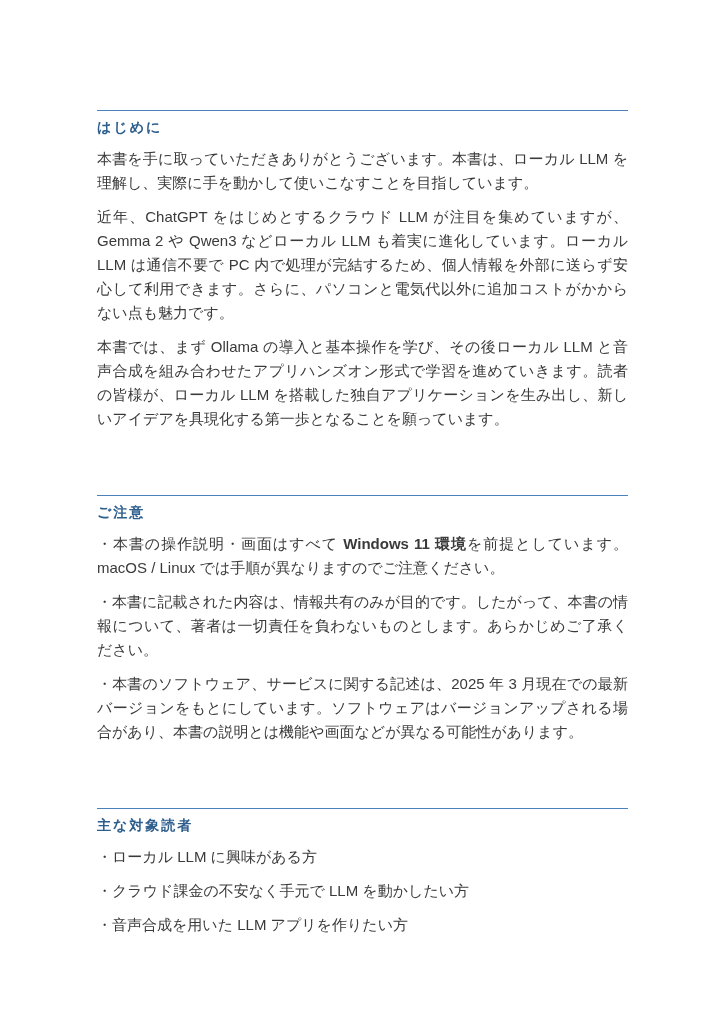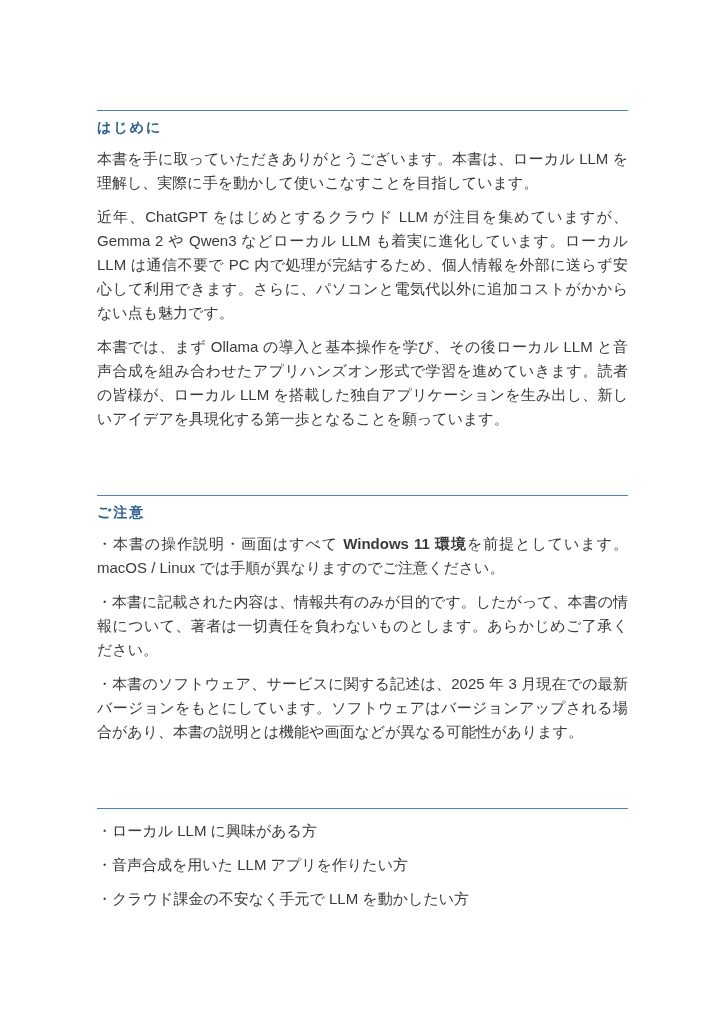--- a/index.html
+++ b/index.html
@@ -51,18 +51,19 @@
   </section>
 
   <section class="section">
     <h2 class="section-heading">ご注意</h2>
     <p class="para"><span>・本書の操作説明・画面はすべて </span><strong>Windows 11 環境</strong><span>を前提としています。macOS / Linux では手順が異なりますのでご注意ください。</span></p>
     <p class="para">・本書に記載された内容は、情報共有のみが目的です。したがって、本書の情報について、著者は一切責任を負わないものとします。あらかじめご了承ください。</p>
     <p class="para">・本書のソフトウェア、サービスに関する記述は、2025 年 3 月現在での最新バージョンをもとにしています。ソフトウェアはバージョンアップされる場合があり、本書の説明とは機能や画面などが異なる可能性があります。</p>
   </section>
 
   <section class="section">
+    <h2 class="section-heading">主な対象読者</h2>
     <p class="para">・ローカル LLM に興味がある方</p>
+    <p class="para">・クラウド課金の不安なく手元で LLM を動かしたい方</p>
     <p class="para">・音声合成を用いた LLM アプリを作りたい方</p>
-    <p class="para">・クラウド課金の不安なく手元で LLM を動かしたい方</p>
   </section>
 
 </div>
 
 </body></html>

